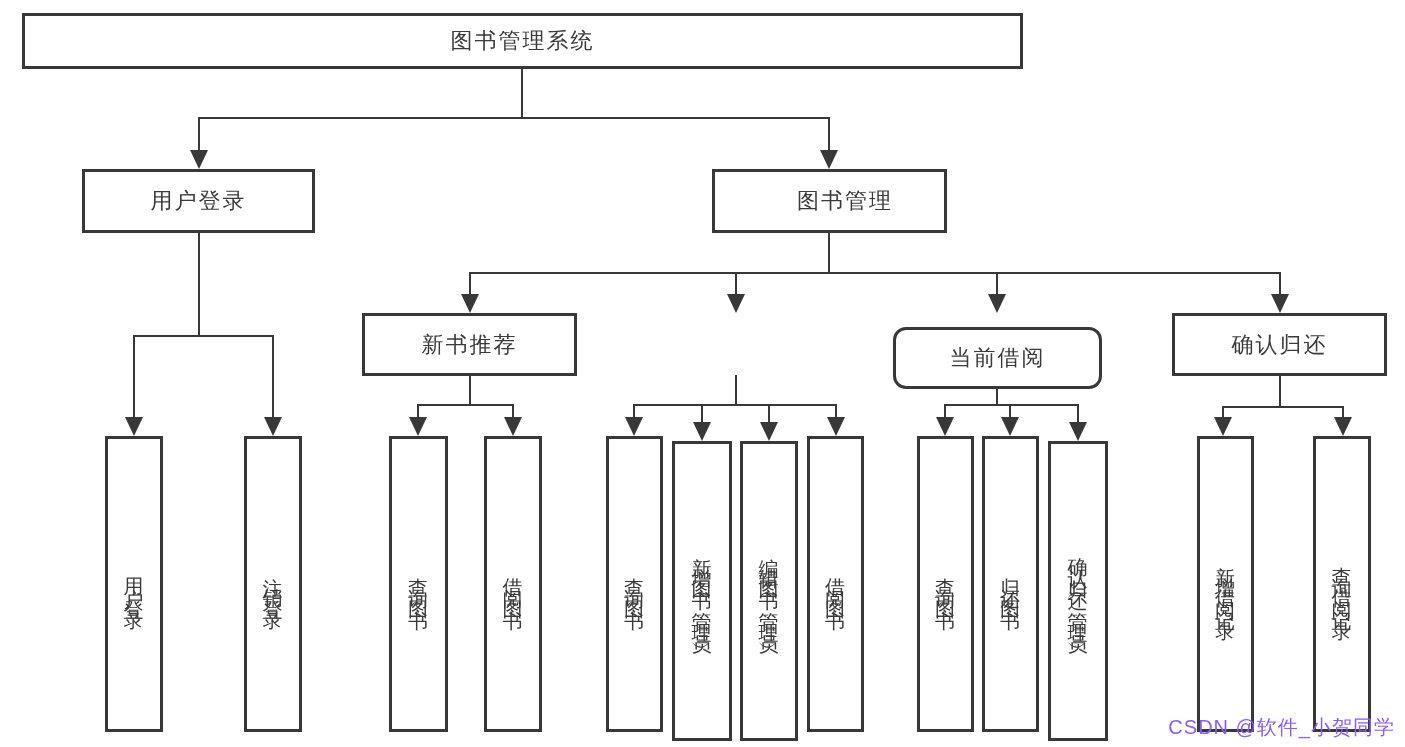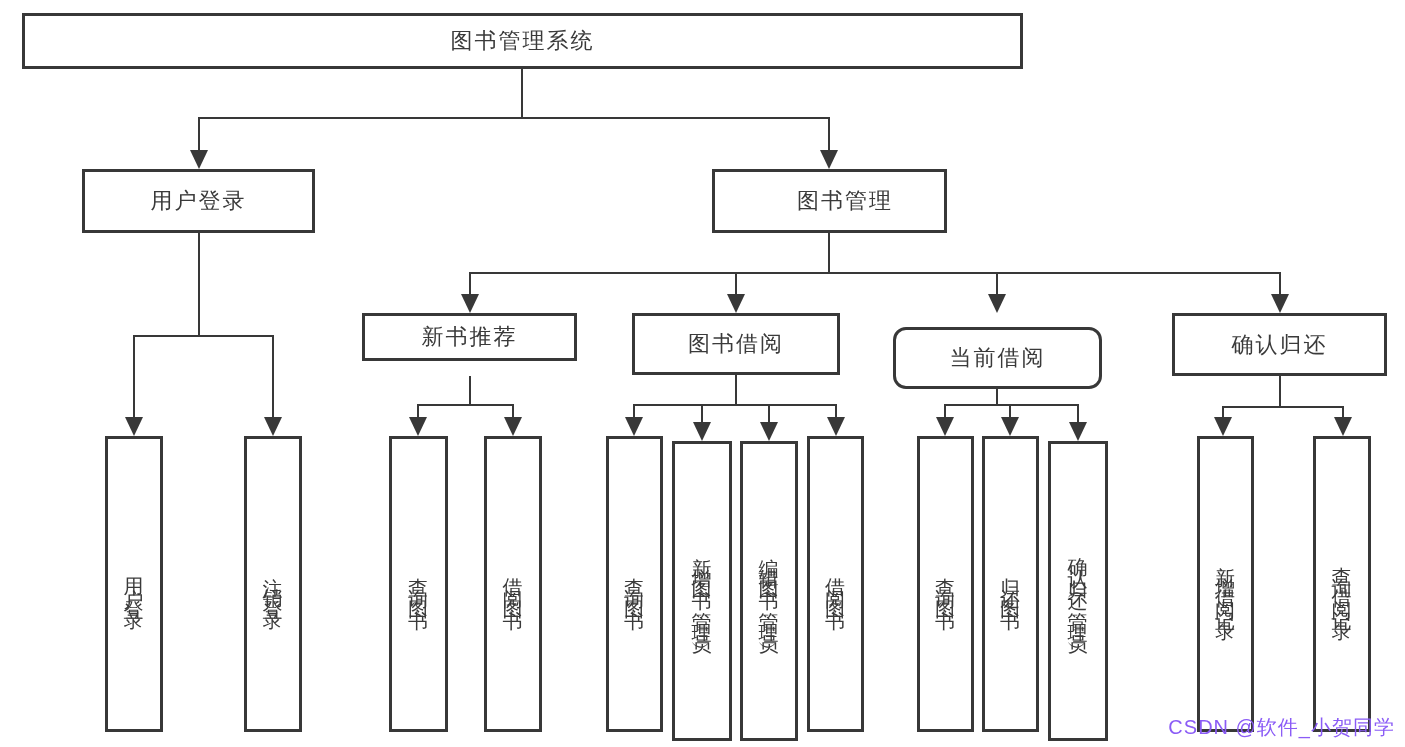--- a/index.html
+++ b/index.html
@@ -113,25 +113,22 @@
     <span>图书管理系统</span>
   </div>
 
   <div class="node node-h" style="left:82px;top:169px;width:233px;height:64px;">
     <span>用户登录</span>
   </div>
   <div class="node node-h" style="left:712px;top:169px;width:235px;height:64px;padding-left:31px;">
     <span>图书管理</span>
   </div>
 
-  <div class="node node-h" style="left:362px;top:313px;width:215px;height:48px;">
+  <div class="node node-h" style="left:362px;top:313px;width:215px;height:63px;">
     <span>新书推荐</span>
-  </div>
-  <div class="node node-h" style="left:632px;top:313px;width:208px;height:62px;">
-    <span>图书借阅</span>
   </div>
   <div class="node node-h" style="left:893px;top:327px;width:209px;height:62px;border-radius:13px;">
     <span>当前借阅</span>
   </div>
   <div class="node node-h" style="left:1172px;top:313px;width:215px;height:63px;">
     <span>确认归还</span>
   </div>
 
   <div class="node node-v" style="left:105px;top:436px;width:58px;height:296px;">
     <span>用户登录</span>

